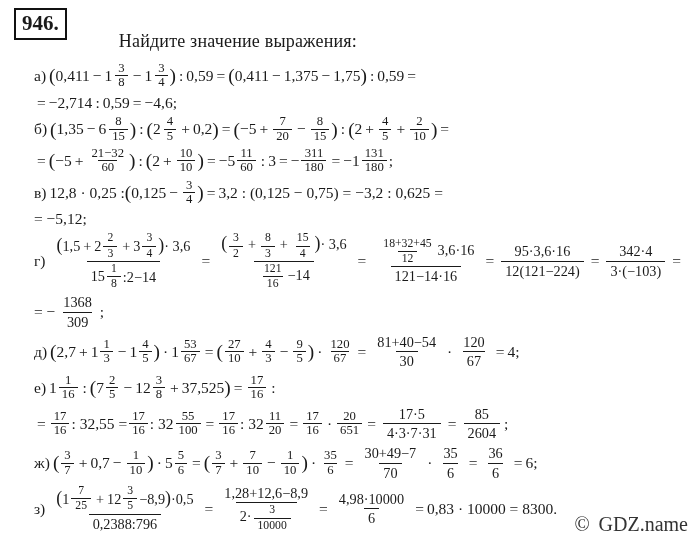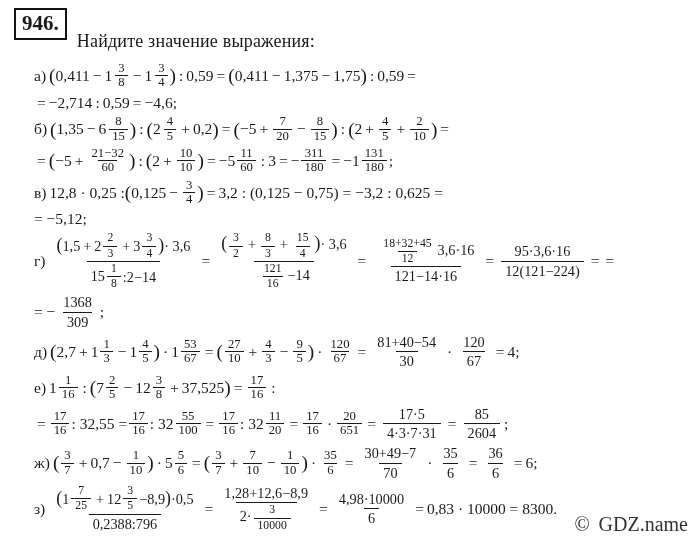--- a/index.html
+++ b/index.html
@@ -13,20 +13,21 @@
   }
   .page{
     position:relative;
     width:700px;height:542px;
     padding:0;
   }
   .header{
     display:flex;
     align-items:flex-start;
     padding:8px 0 0 14px;
+    gap:42px;
   }
   .num-box{
     border:2px solid #111;
     font-weight:bold;
     font-size:21px;
     line-height:1;
     padding:3px 6px 4px 6px;
     font-family:"Liberation Serif", serif;
     margin-right:10px;
   }
@@ -333,20 +334,24 @@
 
       <span class="op">=</span>
 
       <span class="bfrac">
         <span class="num">95·3,6·16</span>
         <span class="den">12(121−224)</span>
       </span>
 
       <span class="op">=</span>
 
+      <span class="bfrac">
+        <span class="num">342·4</span>
+        <span class="den">3·(−103)</span>
+      </span>
       <span class="op">=</span>
     </div>
 
     <div class="line">
       <span>= −</span>
       <span class="bfrac">
         <span class="num">1368</span>
         <span class="den">309</span>
       </span>
       <span>;</span>

